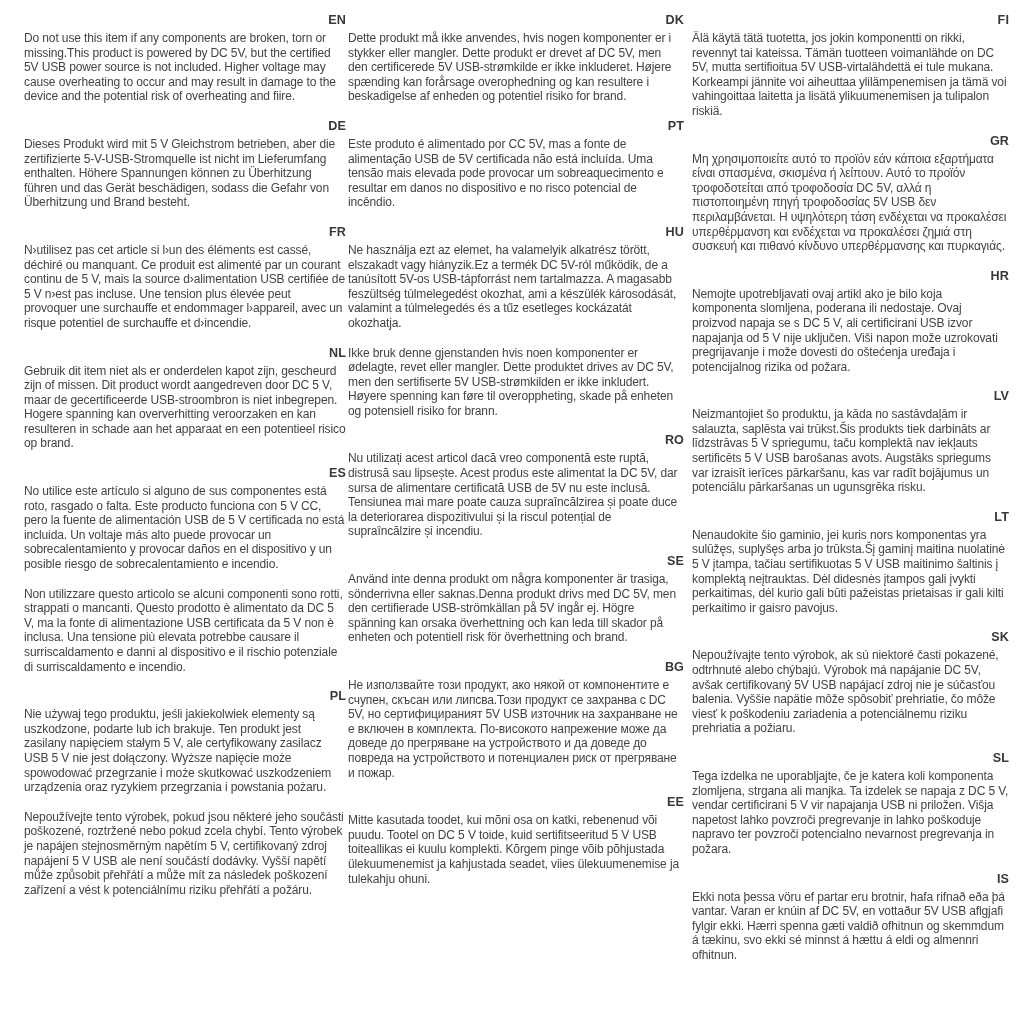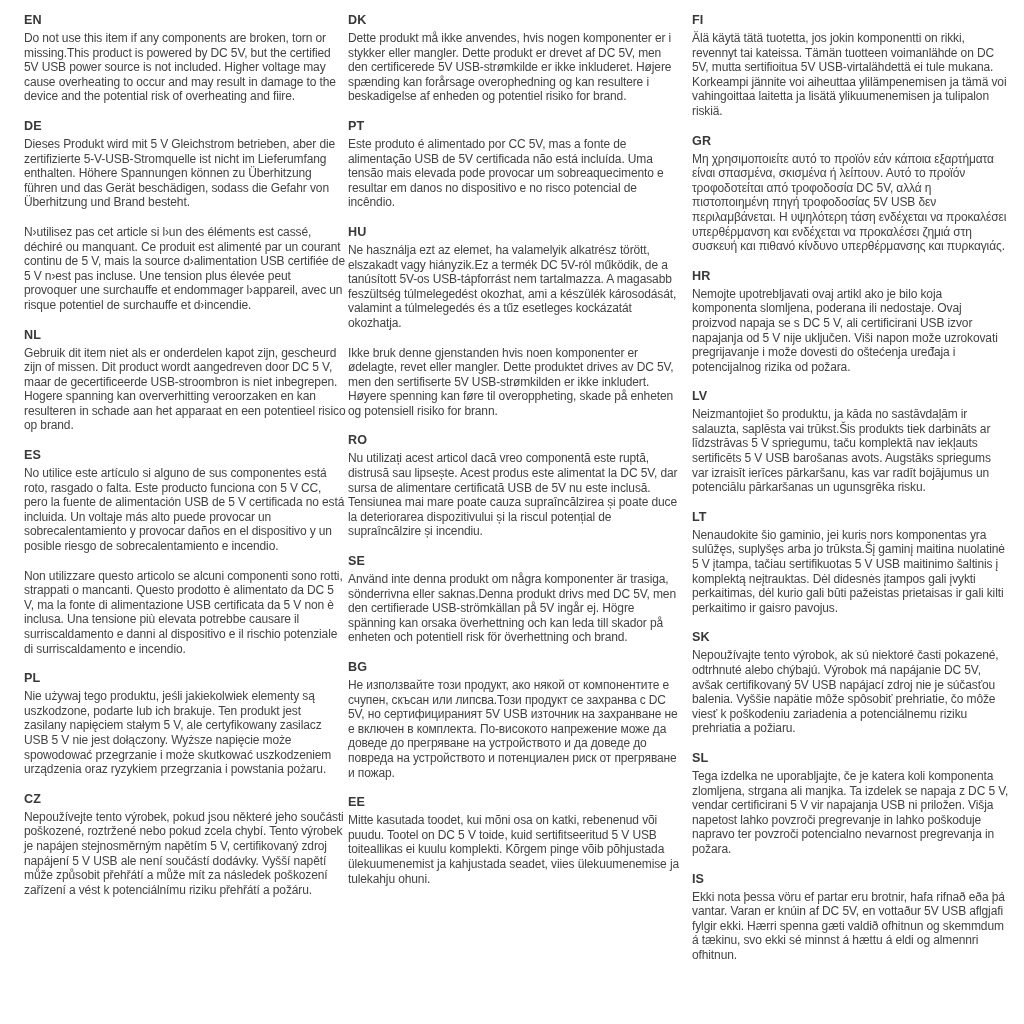--- a/index.html
+++ b/index.html
@@ -25,20 +25,21 @@
   .lang-section {
     margin: 0 0 15px 0;
   }
   .lang-code {
     margin: 0 0 3px 0;
     font-size: 12.6px;
     line-height: 15px;
     font-weight: 700;
     color: #383838;
     letter-spacing: 0.1px;
+    text-align: right;
   }
   .lang-text {
     margin: 0;
     font-size: 12px;
     line-height: 14.6px;
     font-weight: 400;
     color: #434343;
     letter-spacing: -0.12px;
   }
 </style>
@@ -49,39 +50,39 @@
   <div class="col col-1">
       <div class="lang-section">
         <h3 class="lang-code">EN</h3>
         <p class="lang-text">Do not use this item if any components are broken, torn or missing.This product is powered by DC 5V, but the certified 5V USB power source is not included. Higher voltage may cause overheating to occur and may result in damage to the device and the potential risk of overheating and fiire.</p>
       </div>
       <div class="lang-section">
         <h3 class="lang-code">DE</h3>
         <p class="lang-text">Dieses Produkt wird mit 5 V Gleichstrom betrieben, aber die zertifizierte 5-V-USB-Stromquelle ist nicht im Lieferumfang enthalten. Höhere Spannungen können zu Überhitzung führen und das Gerät beschädigen, sodass die Gefahr von Überhitzung und Brand besteht.</p>
       </div>
       <div class="lang-section">
+        <h3 class="lang-code">FR</h3>
         <p class="lang-text">N›utilisez pas cet article si l›un des éléments est cassé, déchiré ou manquant. Ce produit est alimenté par un courant continu de 5 V, mais la source d›alimentation USB certifiée de 5 V n›est pas incluse. Une tension plus élevée peut provoquer une surchauffe et endommager l›appareil, avec un risque potentiel de surchauffe et d›incendie.</p>
       </div>
       <div class="lang-section">
         <h3 class="lang-code">NL</h3>
         <p class="lang-text">Gebruik dit item niet als er onderdelen kapot zijn, gescheurd zijn of missen. Dit product wordt aangedreven door DC 5 V, maar de gecertificeerde USB-stroombron is niet inbegrepen. Hogere spanning kan oververhitting veroorzaken en kan resulteren in schade aan het apparaat en een potentieel risico op brand.</p>
       </div>
       <div class="lang-section">
         <h3 class="lang-code">ES</h3>
         <p class="lang-text">No utilice este artículo si alguno de sus componentes está roto, rasgado o falta. Este producto funciona con 5 V CC, pero la fuente de alimentación USB de 5 V certificada no está incluida. Un voltaje más alto puede provocar un sobrecalentamiento y provocar daños en el dispositivo y un posible riesgo de sobrecalentamiento e incendio.</p>
       </div>
       <div class="lang-section">
         <p class="lang-text">Non utilizzare questo articolo se alcuni componenti sono rotti, strappati o mancanti. Questo prodotto è alimentato da DC 5 V, ma la fonte di alimentazione USB certificata da 5 V non è inclusa. Una tensione più elevata potrebbe causare il surriscaldamento e danni al dispositivo e il rischio potenziale di surriscaldamento e incendio.</p>
       </div>
       <div class="lang-section">
         <h3 class="lang-code">PL</h3>
         <p class="lang-text">Nie używaj tego produktu, jeśli jakiekolwiek elementy są uszkodzone, podarte lub ich brakuje. Ten produkt jest zasilany napięciem stałym 5 V, ale certyfikowany zasilacz USB 5 V nie jest dołączony. Wyższe napięcie może spowodować przegrzanie i może skutkować uszkodzeniem urządzenia oraz ryzykiem przegrzania i powstania pożaru.</p>
       </div>
       <div class="lang-section">
-        <h3 class="lang-code">CZ</h3>
         <p class="lang-text">Nepoužívejte tento výrobek, pokud jsou některé jeho součásti poškozené, roztržené nebo pokud zcela chybí. Tento výrobek je napájen stejnosměrným napětím 5 V, certifikovaný zdroj napájení 5 V USB ale není součástí dodávky. Vyšší napětí může způsobit přehřátí a může mít za následek poškození zařízení a vést k potenciálnímu riziku přehřátí a požáru.</p>
       </div>
     </div>
   <div class="col col-2">
       <div class="lang-section">
         <h3 class="lang-code">DK</h3>
         <p class="lang-text">Dette produkt må ikke anvendes, hvis nogen komponenter er i stykker eller mangler. Dette produkt er drevet af DC 5V, men den certificerede 5V USB-strømkilde er ikke inkluderet. Højere spænding kan forårsage overophedning og kan resultere i beskadigelse af enheden og potentiel risiko for brand.</p>
       </div>
       <div class="lang-section">
         <h3 class="lang-code">PT</h3>

